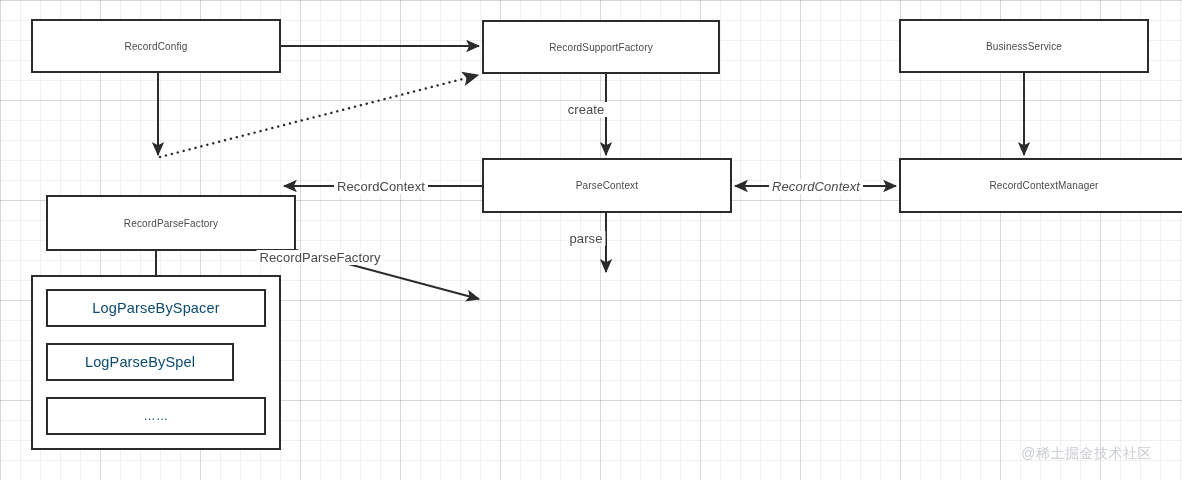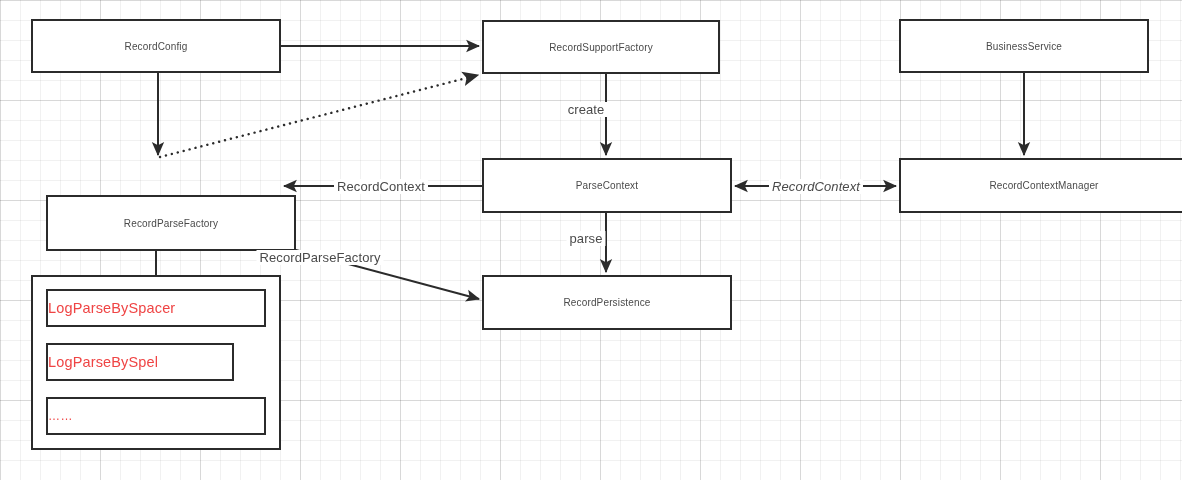--- a/index.html
+++ b/index.html
@@ -58,21 +58,22 @@
     border: 2px solid #2b2b2b;
     background: #ffffff;
   }
   .sub-node {
     position: absolute;
     box-sizing: border-box;
     border: 2px solid #2b2b2b;
     background: #ffffff;
     display: flex;
     align-items: center;
-    color: #ef4444;
+    justify-content: center;
+    color: #0c4a6e;
     font-size: 14.5px;
     letter-spacing: 0.15px;
     white-space: nowrap;
   }
   .edge-label {
     position: absolute;
     background: #ffffff;
     color: #4a4a4a;
     font-size: 13px;
     letter-spacing: 0.1px;
@@ -147,23 +148,20 @@
   </div>
 
   <div class="node" style="left:482px; top:158px; width:250px; height:55px;">
     <span>ParseContext</span>
   </div>
 
   <div class="node" style="left:899px; top:158px; width:290px; height:55px;">
     <span>RecordContextManager</span>
   </div>
 
-  <div class="node" style="left:482px; top:275px; width:250px; height:55px;">
-    <span>RecordPersistence</span>
-  </div>
 
   <div class="group-box" style="left:31px; top:275px; width:250px; height:175px;"></div>
 
   <div class="sub-node" style="left:46px; top:289px; width:220px; height:38px;">
     <span>LogParseBySpacer</span>
   </div>
 
   <div class="sub-node" style="left:46px; top:343px; width:188px; height:38px;">
     <span>LogParseBySpel</span>
   </div>
@@ -185,14 +183,15 @@
   </div>
 
   <div class="edge-label" style="left:816px; top:179px; transform:translateX(-50%);font-style:italic;">
     <span>RecordContext</span>
   </div>
 
   <div class="edge-label tinted" style="left:320px; top:250px; transform:translateX(-50%);">
     <span>RecordParseFactory</span>
   </div>
 
+  <div class="watermark">@稀土掘金技术社区</div>
 
 </div>
 
 </body></html>

